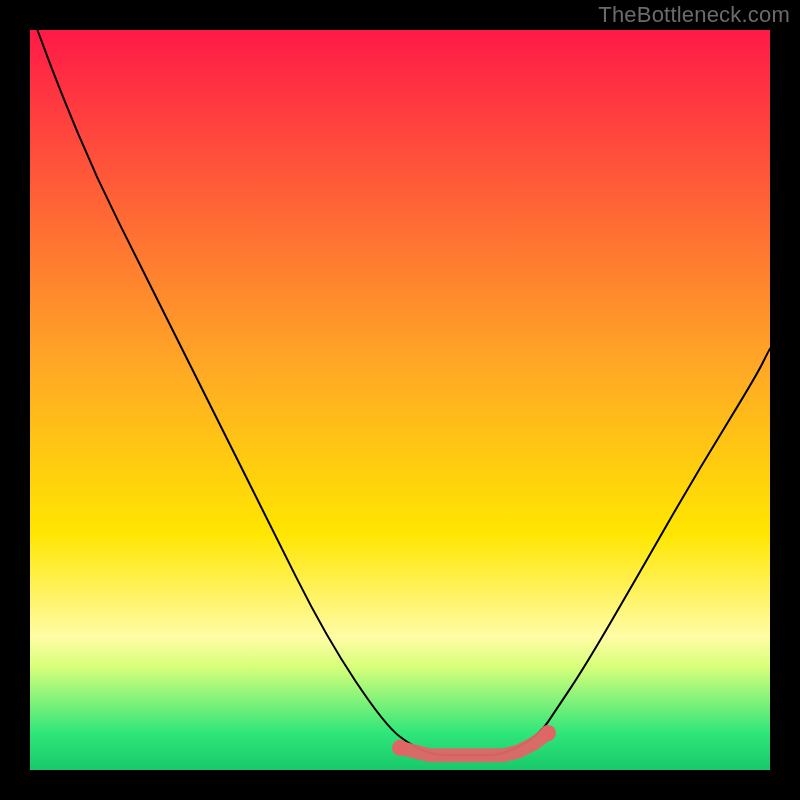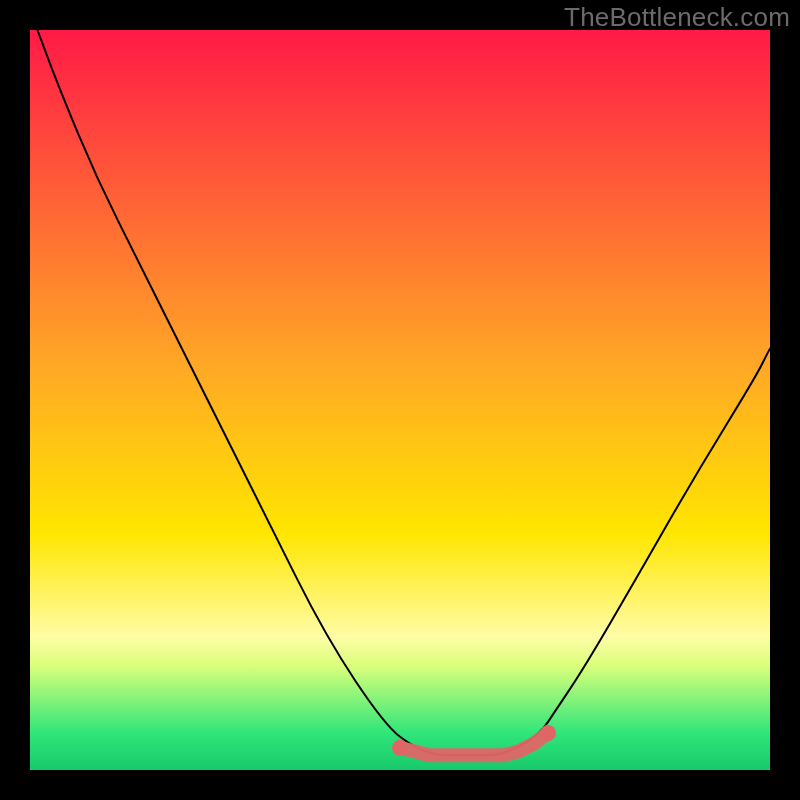--- a/index.html
+++ b/index.html
@@ -14,21 +14,21 @@
     position: relative;
     width: 800px;
     height: 800px;
     background: #000;
   }
   .watermark {
     position: absolute;
     top: 2px;
     right: 10px;
     font-family: Arial, Helvetica, sans-serif;
-    font-size: 26px;
+    font-size: 22px;
     color: #6b6b6b;
     font-weight: 400;
     letter-spacing: 0.2px;
     user-select: none;
     text-align: center;
   }
   .plot {
     position: absolute;
     left: 30px;
     top: 30px;

